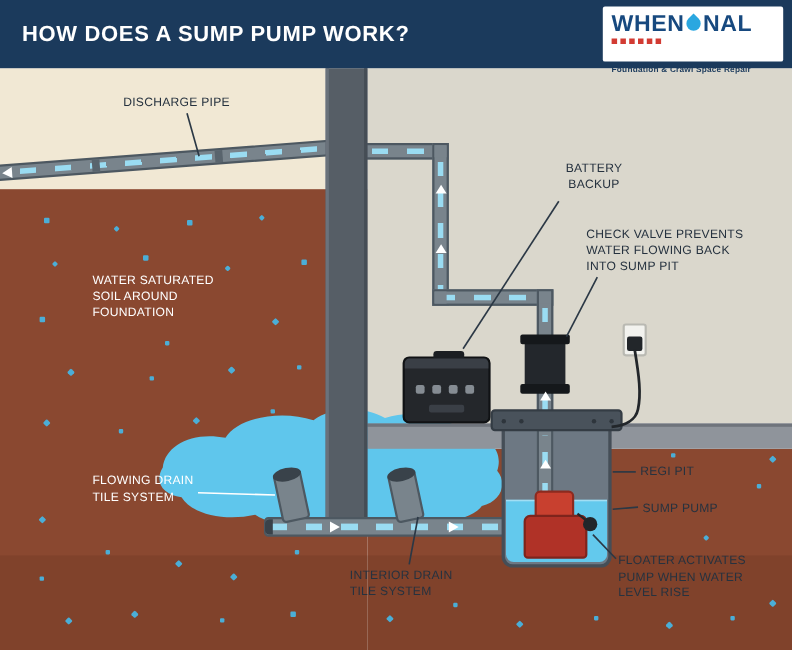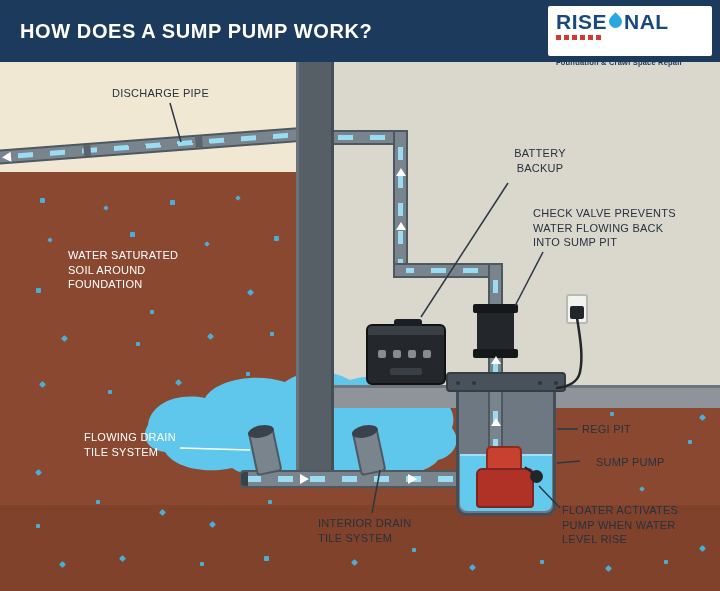--- a/index.html
+++ b/index.html
@@ -157,29 +157,29 @@
     <line x1="372" y1="513" x2="380" y2="470" stroke="#2b3845" stroke-width="1.5"></line>
     <line x1="180" y1="448" x2="250" y2="450" stroke="#ffffff" stroke-width="1.5"></line>
   </svg>
 
   <div class="label" style="left:112px;top:86px;">DISCHARGE PIPE</div>
   <div class="label" style="left:497px;top:146px;width:86px;text-align:center;">BATTERY
 BACKUP</div>
   <div class="label" style="left:533px;top:206px;width:176px;">CHECK VALVE PREVENTS
 WATER FLOWING BACK
 INTO SUMP PIT</div>
-  <div class="label light" style="left:68px;top:248px;width:130px;">WATER SATURATED
+  <div class="label light" style="left:84px;top:248px;width:130px;">WATER SATURATED
 SOIL AROUND
 FOUNDATION</div>
   <div class="label light" style="left:84px;top:430px;width:120px;">FLOWING DRAIN
 TILE SYSTEM</div>
   <div class="label" style="left:318px;top:516px;width:120px;">INTERIOR DRAIN
 TILE SYSTEM</div>
   <div class="label" style="left:582px;top:422px;">REGI PIT</div>
-  <div class="label" style="left:596px;top:455px;">SUMP PUMP</div>
+  <div class="label" style="left:584px;top:455px;">SUMP PUMP</div>
   <div class="label" style="left:562px;top:503px;width:140px;">FLOATER ACTIVATES
 PUMP WHEN WATER
 LEVEL RISE</div>
 
   <div id="dots" class="abs" style="left:0;top:0;width:720px;height:591px;z-index:1;pointer-events:none;">
       <span class="dot" style="left: 40px; top: 198px; width: 5px; height: 5px;"></span>
       <span class="dot" style="left: 104px; top: 206px; width: 4px; height: 4px; transform: rotate(45deg);"></span>
       <span class="dot" style="left: 170px; top: 200px; width: 5px; height: 5px;"></span>
       <span class="dot" style="left: 236px; top: 196px; width: 4px; height: 4px; transform: rotate(45deg);"></span>
       <span class="dot" style="left: 274px; top: 236px; width: 5px; height: 5px;"></span>
@@ -217,21 +217,21 @@
       <span class="dot" style="left: 688px; top: 440px; width: 4px; height: 4px;"></span>
       <span class="dot" style="left: 640px; top: 487px; width: 4px; height: 4px; transform: rotate(45deg);"></span>
       <span class="dot" style="left: 610px; top: 412px; width: 4px; height: 4px;"></span>
       <span class="dot" style="left: 700px; top: 415px; width: 5px; height: 5px; transform: rotate(45deg);"></span>
     </div>
 
   <div class="hdr">
     <div class="hdr-title">HOW DOES A SUMP PUMP WORK?</div>
     <div class="logo">
       <div class="logo-name">
-        <span>RISE</span>
+        <span>WHEN</span>
         <span class="drop"></span>
         <span>NAL</span>
       </div>
       <div class="sq-row">
         <span class="sq"></span>
           <span class="sq"></span>
           <span class="sq"></span>
         <span class="sq"></span>
           <span class="sq"></span>
           <span class="sq"></span>

